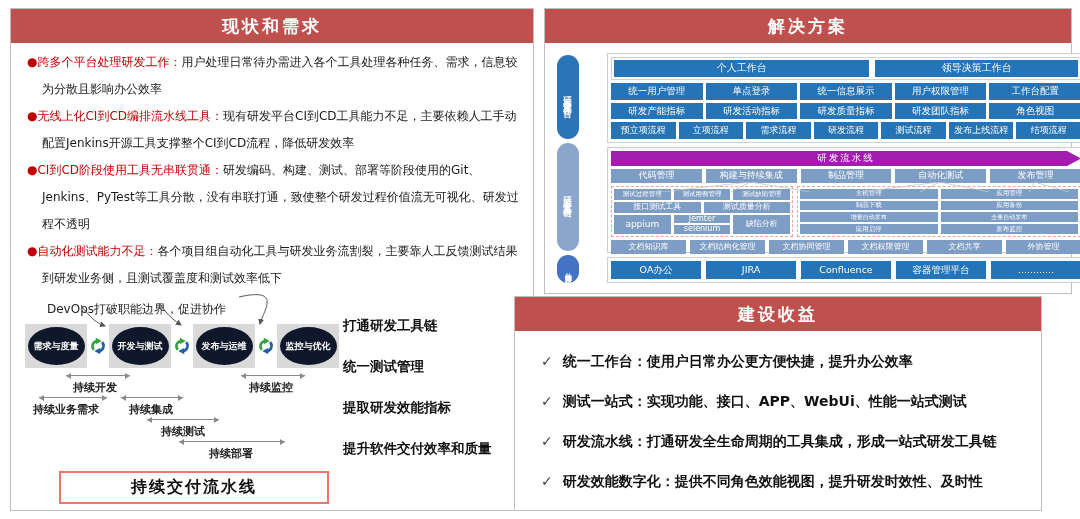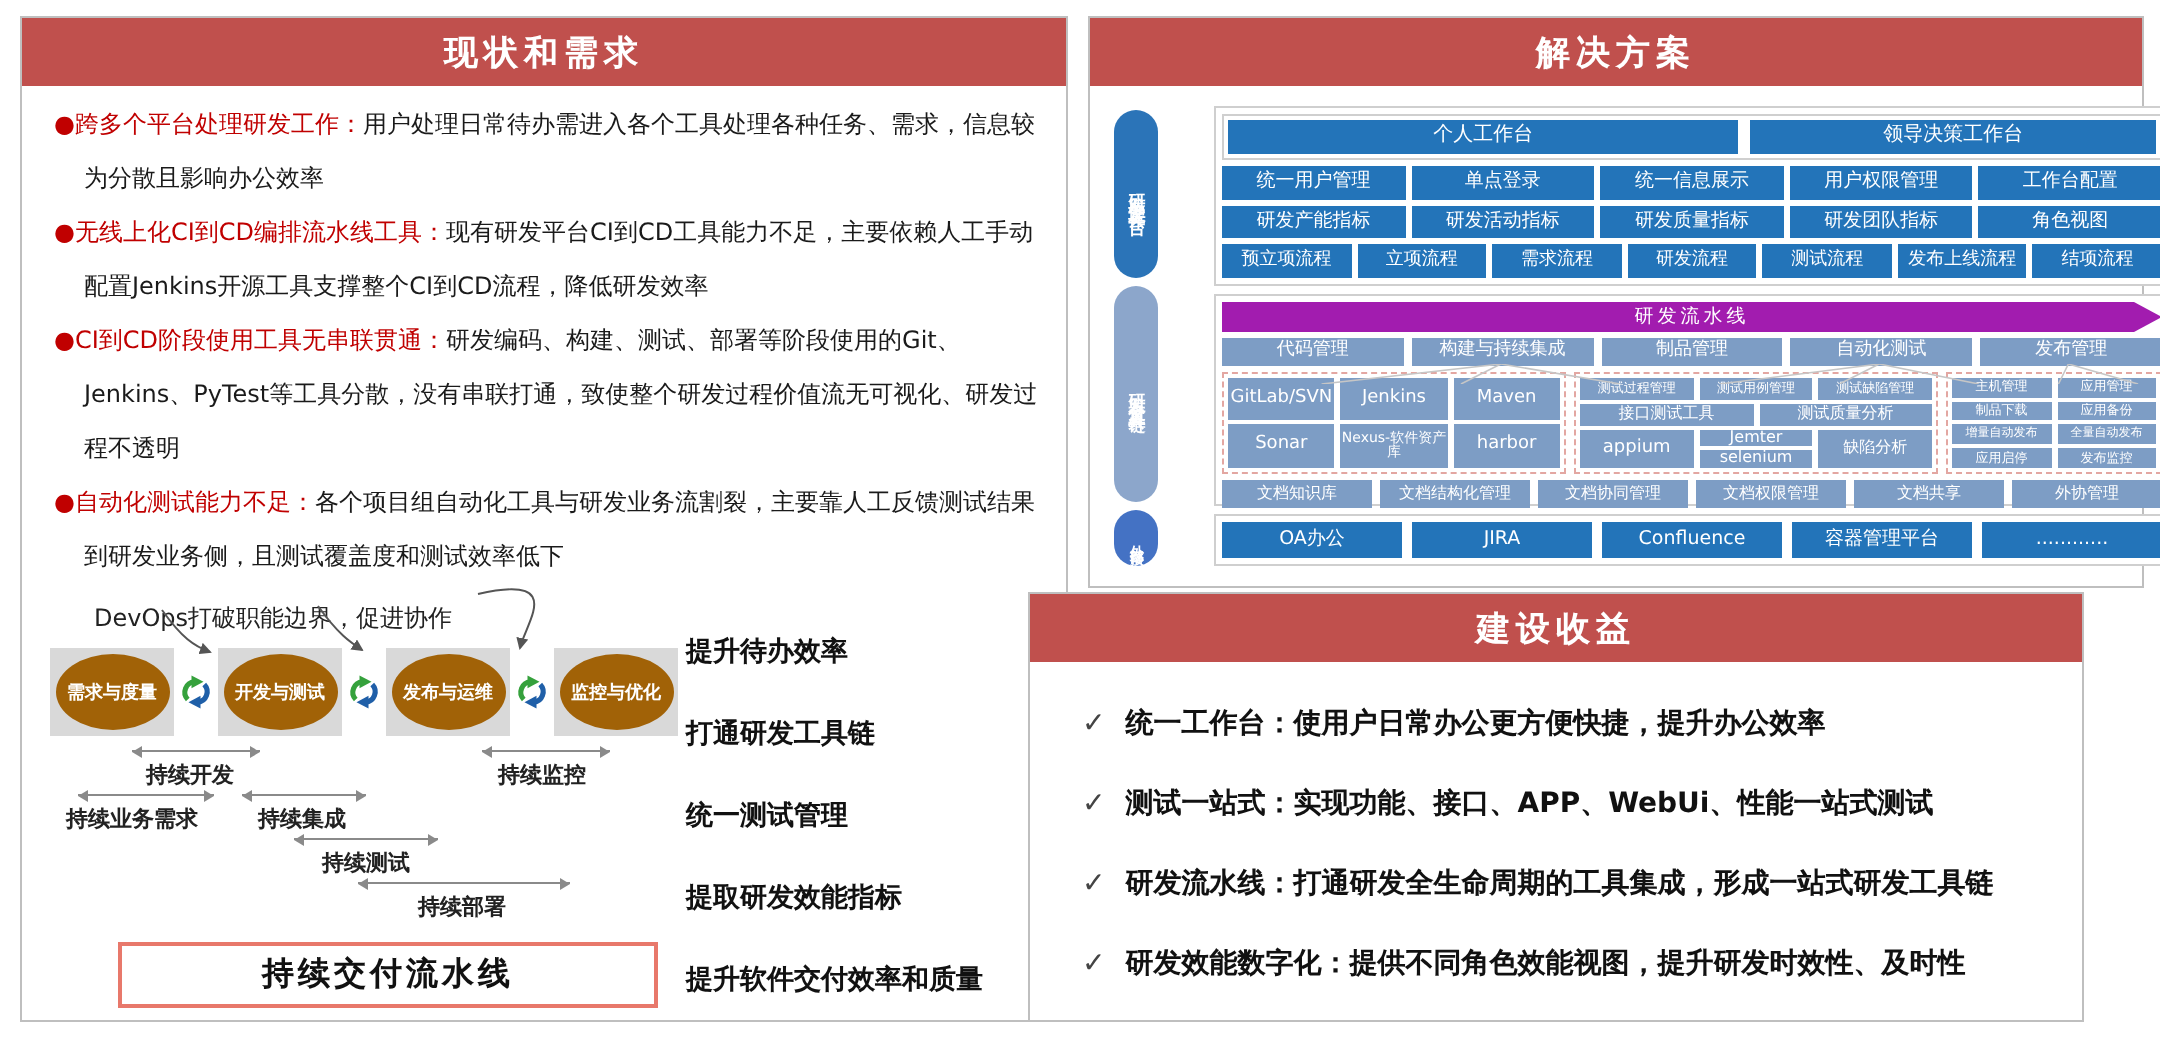--- a/index.html
+++ b/index.html
@@ -9,21 +9,21 @@
     font-size:17px;font-weight:700;letter-spacing:3px;}
   
   #left-panel{left:10px;top:8px;width:524px;height:503px;}
   .bullets{position:absolute;left:16px;top:40px;width:496px;font-size:12px;font-weight:400;color:#1a1a1a;line-height:27px;}
   .bullets p{margin:0;padding-left:15px;text-indent:-15px;}
   .dot,.lead-red{color:#C00000;}
   .devops{position:absolute;left:0;top:276px;width:330px;height:227px;}
   .anno{position:absolute;left:36px;top:16px;font-size:12px;font-weight:400;color:#222;}
   .stage-row{position:absolute;left:14px;top:39px;display:flex;align-items:center;gap:2px;}
   .stage{width:62px;height:44px;background:#D9D9D9;display:flex;align-items:center;justify-content:center;flex:none;}
-  .ell{width:57px;height:38px;background:#a16207;border-radius:50%;color:#fff;font-size:9px;font-weight:700;
+  .ell{width:57px;height:38px;background:#0f172a;border-radius:50%;color:#fff;font-size:9px;font-weight:700;
     display:flex;align-items:center;justify-content:center;text-align:left;}
   .sync{width:18px;height:44px;display:flex;align-items:center;justify-content:center;flex:none;}
   .span-arrow{position:absolute;height:0;border-top:1px solid #8a8a8a;}
   .span-arrow::before{content:"";position:absolute;left:0;top:-3.5px;border-top:3px solid transparent;border-bottom:3px solid transparent;border-right:5px solid #8a8a8a;}
   .span-arrow::after{content:"";position:absolute;right:0;top:-3.5px;border-top:3px solid transparent;border-bottom:3px solid transparent;border-left:5px solid #8a8a8a;}
   .span-label{position:absolute;font-size:11px;font-weight:700;color:#222;white-space:nowrap;}
   .pipeline-box{position:absolute;left:48px;top:186px;width:266px;height:29px;border:2px solid #E8786B;
     display:flex;align-items:center;justify-content:center;font-size:16px;font-weight:700;color:#111;letter-spacing:2px;}
   .outcomes{position:absolute;left:332px;top:308px;width:185px;}
   .outcomes div{font-size:13.5px;font-weight:700;color:#111;margin-bottom:23px;white-space:nowrap;}
@@ -144,21 +144,20 @@
 
       <div class="span-arrow" style="left:168px;top:156px;width:106px;"></div>
       <div class="span-label" style="left:198px;top:161px;">持续部署</div>
 
       <div class="pipeline-box">
         <span>持续交付流水线</span>
       </div>
     </div>
 
     <div class="outcomes">
-      <div>提升待办效率</div>
       <div>打通研发工具链</div>
       <div>统一测试管理</div>
       <div>提取研发效能指标</div>
       <div>提升软件交付效率和质量</div>
     </div>
   </div>
 
   <div class="panel" id="solution-panel">
     <div class="panel-header">
       <span>解决方案</span>
@@ -215,32 +214,20 @@
             <line x1="140" y1="0" x2="50" y2="10"></line>
               <line x1="140" y1="0" x2="120" y2="10"></line>
               <line x1="140" y1="0" x2="200" y2="10"></line>
             <line x1="330" y1="0" x2="250" y2="10"></line>
               <line x1="330" y1="0" x2="310" y2="10"></line>
               <line x1="330" y1="0" x2="380" y2="10"></line>
             <line x1="425" y1="0" x2="420" y2="10"></line>
               <line x1="425" y1="0" x2="460" y2="10"></line>
           </g>
         </svg>
-        <div class="tool-col" id="col-a">
-          <div class="trow">
-            <div class="box steel f9">GitLab/SVN</div>
-            <div class="box steel f9">Jenkins</div>
-            <div class="box steel f9">Maven</div>
-          </div>
-          <div class="trow">
-            <div class="box steel f9">Sonar</div>
-            <div class="box steel f7" style="white-space:normal;">Nexus-软件资产库</div>
-            <div class="box steel f9">harbor</div>
-          </div>
-        </div>
         <div class="tool-col" id="col-b">
           <div class="trow" style="flex:0 0 11px;">
             <div class="box steel f65">测试过程管理</div>
             <div class="box steel f65">测试用例管理</div>
             <div class="box steel f65">测试缺陷管理</div>
           </div>
           <div class="trow" style="flex:0 0 11px;">
             <div class="box steel f8">接口测试工具</div>
             <div class="box steel f8">测试质量分析</div>
           </div>

